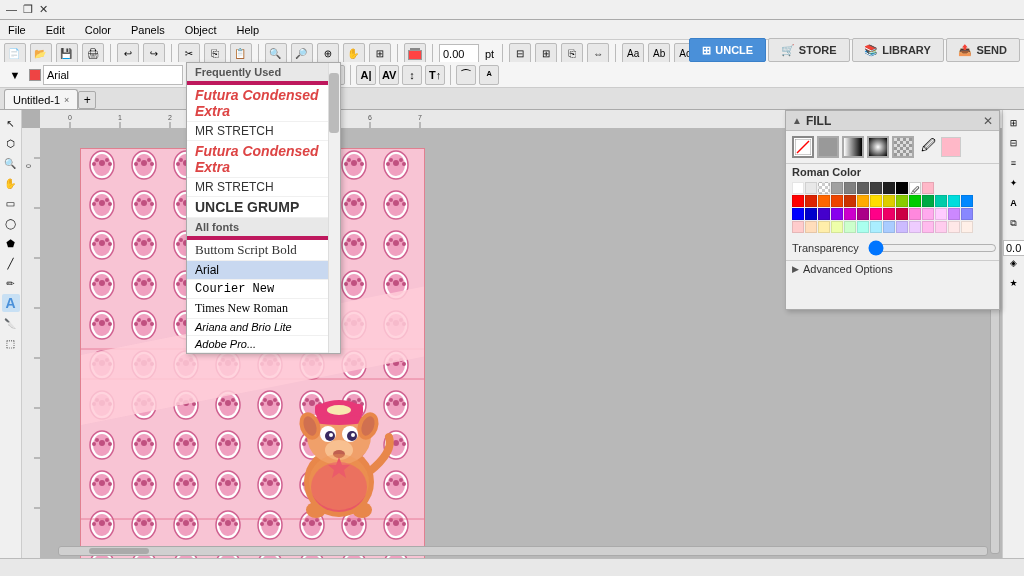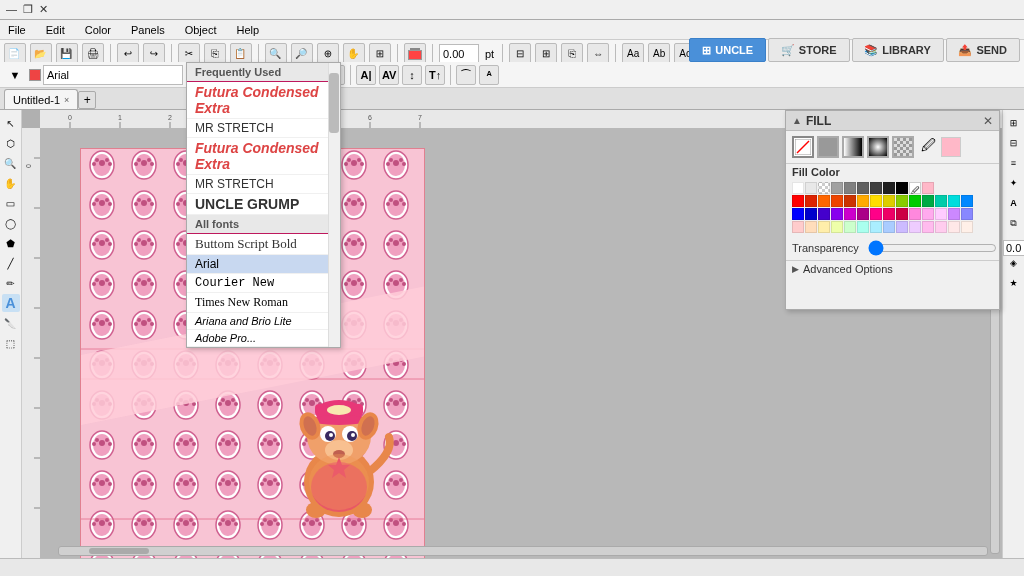--- a/index.html
+++ b/index.html
@@ -128,21 +128,21 @@
     }
 
     
     #font-dropdown {
       position: absolute; top: 62px; left: 186px; width: 155px; max-height: 320px;
       background: white; border: 1px solid #aaa; box-shadow: 2px 2px 5px rgba(0,0,0,0.2);
       z-index: 100; overflow: hidden;
     }
     .fd-section-header {
       background: #e8e8e8; padding: 3px 8px; font-size: 11px; font-weight: bold;
-      color: #555; border-bottom: 1px solid #be185d;
+      color: #555; border-bottom: 4px solid #be185d;
     }
     .fd-item {
       padding: 2px 8px; cursor: pointer; font-size: 12px; border-bottom: 1px solid #f0f0f0;
     }
     .fd-item.futura { font-size: 14px; font-weight: bold; color: #d44; font-style: italic; }
     .fd-item.futura-list { font-size: 14px; font-weight: bold; color: #d44; font-style: italic; }
     .fd-item.mr-stretch { font-size: 12px; font-variant: small-caps; color: #333; }
     .fd-item.uncle-grump { font-size: 14px; font-weight: bold; color: #333; }
     .fd-item.blossom { font-family: cursive; font-size: 13px; color: #333; }
     .fd-item.arial-sel { background: #c8d8f0; font-size: 12px; }
@@ -574,21 +574,21 @@
 
     <div class="fill-type-btn" style="background:radial-gradient(circle,#fff,#000);border:2px solid #aaa;"></div>
 
     <div class="fill-type-btn" style="background:repeating-conic-gradient(#999 0% 25%,#ddd 0% 50%) 0 0/6px 6px;border:2px solid #aaa;"></div>
 
     <div style="margin-left:4px;cursor:pointer;font-size:14px;">🖉</div>
 
     <div style="width:20px;height:20px;background:#ffb8c8;border:1px solid #ccc;margin-left:2px;cursor:pointer;"></div>
   </div>
 
-  <div class="fill-color-label">Fill Color</div>
+  <div class="fill-color-label">Roman Color</div>
 
   <div id="color-palette">
 
     <div class="color-row">
       <div class="color-swatch" style="background:#ffffff"></div>
       <div class="color-swatch" style="background:#e8e8e8"></div>
       <div class="color-swatch" style="background:#c8c8c8;background:repeating-conic-gradient(#ccc 0% 25%,#fff 0% 50%) 0 0/6px 6px"></div>
       <div class="color-swatch" style="background:#a0a0a0"></div>
       <div class="color-swatch" style="background:#808080"></div>
       <div class="color-swatch" style="background:#606060"></div>

